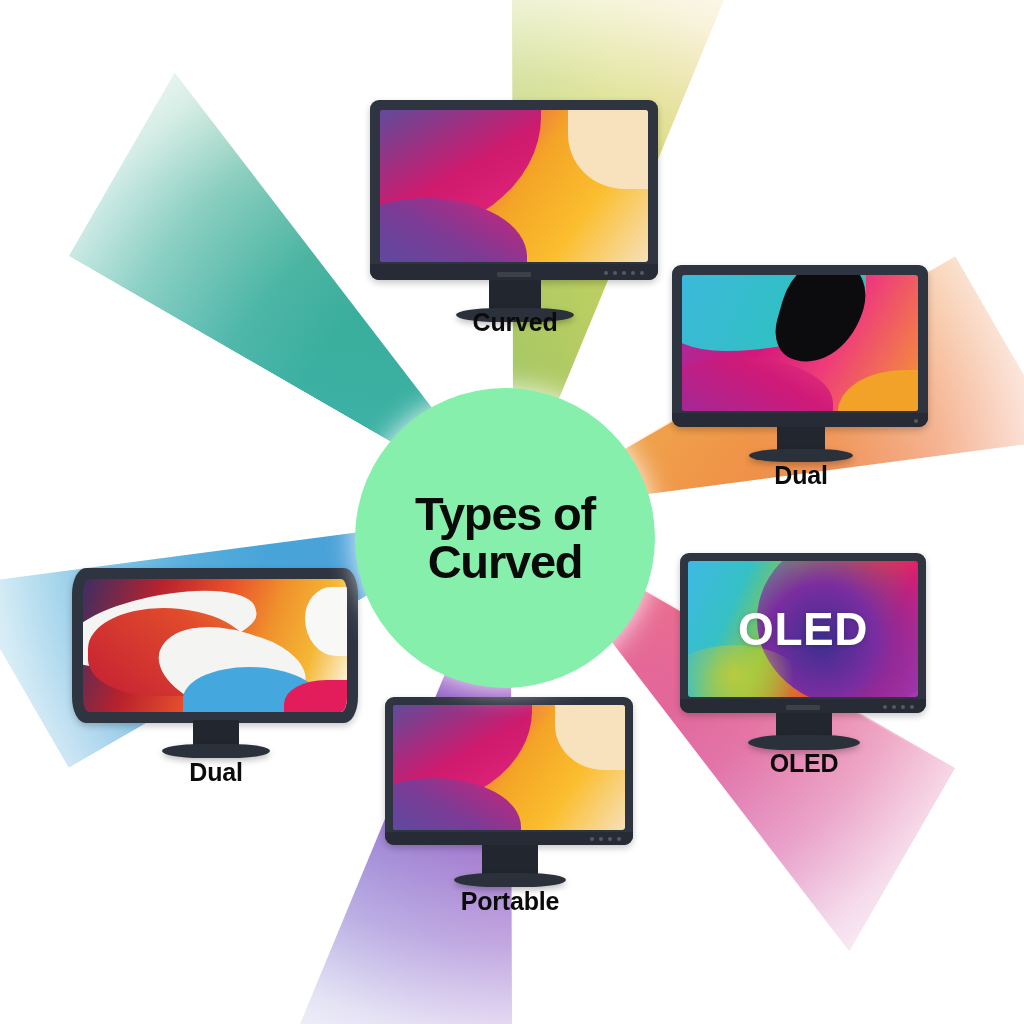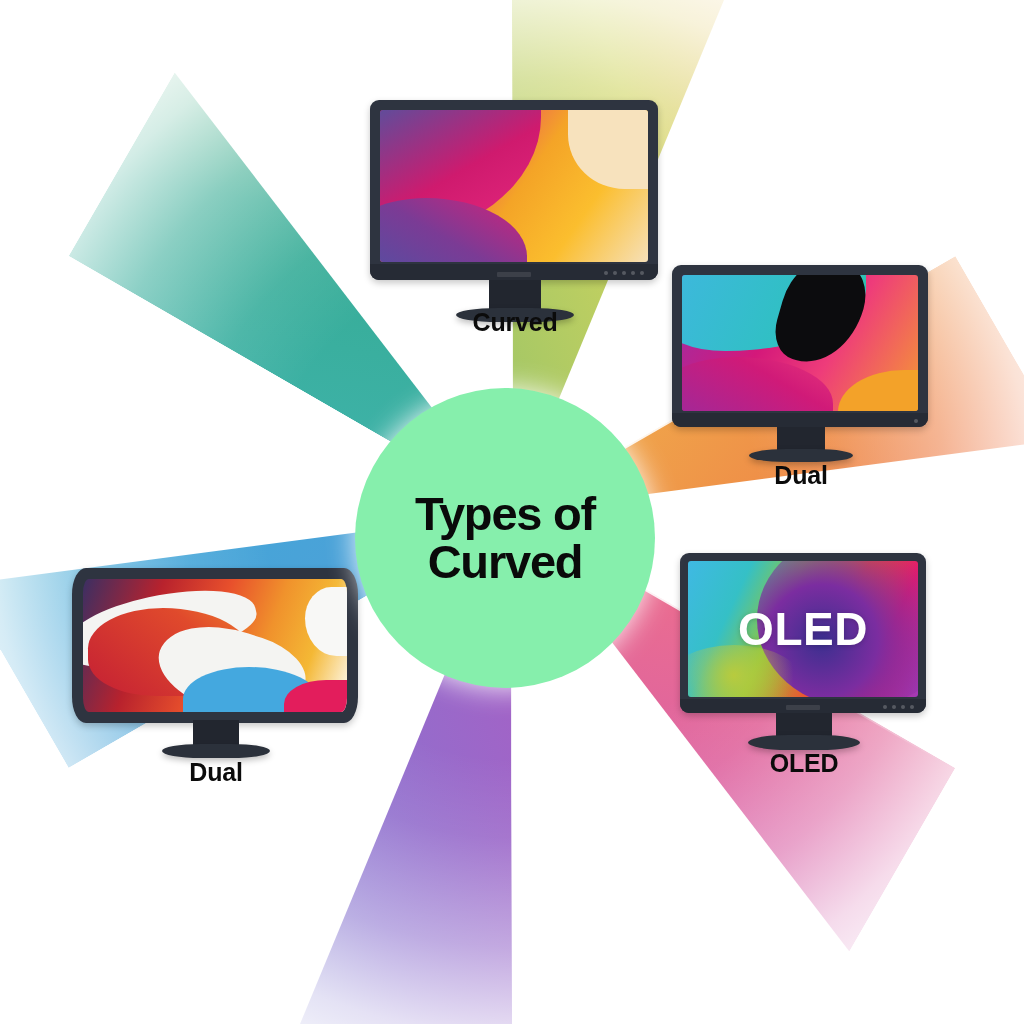--- a/index.html
+++ b/index.html
@@ -167,20 +167,43 @@
             <span></span>
             <span></span>
           </div>
       </div>
     </div>
     <div class="neck" style="top:160px;width:56px;height:30px;"></div>
     <div class="base" style="top:182px;width:112px;height:15px;"></div>
     <div class="item-label" style="top:196px;">OLED</div>
   </div>
 
+  <div class="item" style="left:385px;top:697px;width:250px;height:220px;">
+    <div class="monitor" style="width:248px;height:148px;">
+      <div class="bezel"></div>
+      <div class="screen" style="left:8px;top:8px;right:8px;bottom:15px;">
+        <div class="wp" style="background:linear-gradient(125deg,#d81b74 0%,#e8257f 18%,#f4a427 52%,#fbbe2e 74%,#f6e0b8 100%)">
+          <div class="blob" style="left:-12%;top:-10%;width:72%;height:96%;background:linear-gradient(150deg,#3f5ba8 0%,#cf1a6e 55%,#e82a80 100%);border-radius:0 0 85% 0;"></div>
+          <div class="blob" style="left:-15%;bottom:-30%;width:70%;height:72%;background:linear-gradient(30deg,#3d5aa9 0%,#7b3b95 60%,#d2227a 100%);border-radius:60% 70% 0 0;"></div>
+          <div class="blob" style="right:-4%;top:-6%;width:34%;height:58%;background:#f7e2bd;border-radius:0 0 0 62%;"></div>
+        </div>
+      </div>
+      <div class="chin" style="height:13px;">
+        <div class="dots" style="right:12px;bottom:4px;">
+            <span></span>
+            <span></span>
+            <span></span>
+            <span></span>
+          </div>
+      </div>
+    </div>
+    <div class="neck" style="top:148px;width:56px;height:36px;"></div>
+    <div class="base" style="top:176px;width:112px;height:14px;"></div>
+    <div class="item-label" style="top:190px;">Portable</div>
+  </div>
 
   <div class="item curved" style="left:72px;top:568px;width:288px;height:215px;">
     <div class="monitor" style="width:286px;height:155px;">
       <div class="bezel"></div>
       <div class="screen" style="left:11px;top:11px;right:11px;bottom:11px;">
         <div class="wp" style="background:linear-gradient(110deg,#3b2f63 0%,#b8222d 26%,#e8502c 48%,#f0922c 66%,#f4b835 82%,#ffffff 100%)">
           <div class="blob" style="left:-6%;top:12%;width:72%;height:46%;background:#f4f4f2;border-radius:60% 70% 50% 40%;transform:rotate(-12deg);"></div>
           <div class="blob" style="left:2%;top:22%;width:62%;height:66%;background:linear-gradient(40deg,#c41f34 0%,#e04a2c 70%,#ef7a2c 100%);border-radius:55% 65% 45% 50%;"></div>
           <div class="blob" style="left:28%;top:38%;width:56%;height:62%;background:#f4f4f2;border-radius:58% 40% 55% 50%;transform:rotate(18deg);"></div>
           <div class="blob" style="left:38%;bottom:-16%;width:52%;height:50%;background:#44a8df;border-radius:55% 60% 0 0;"></div>

